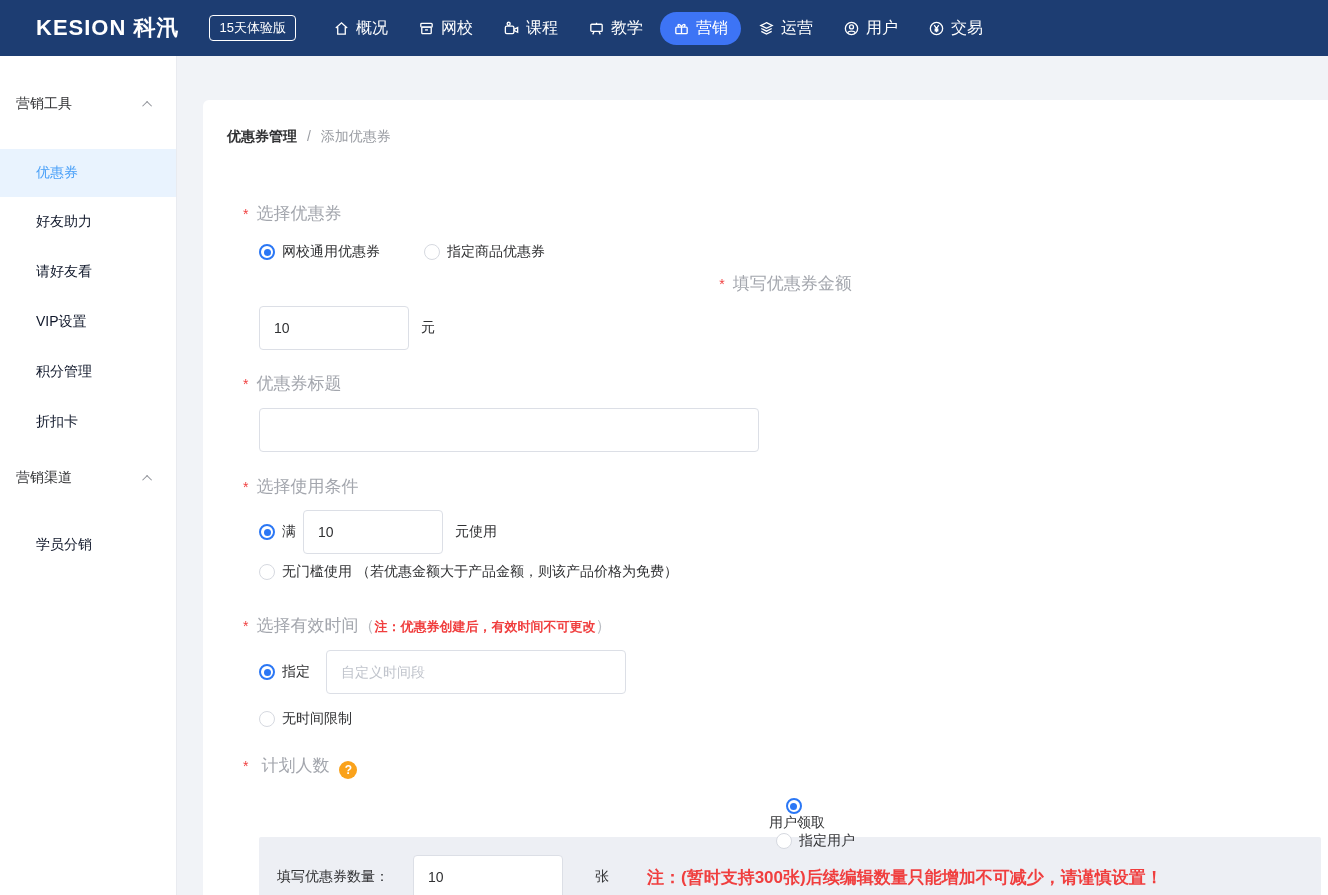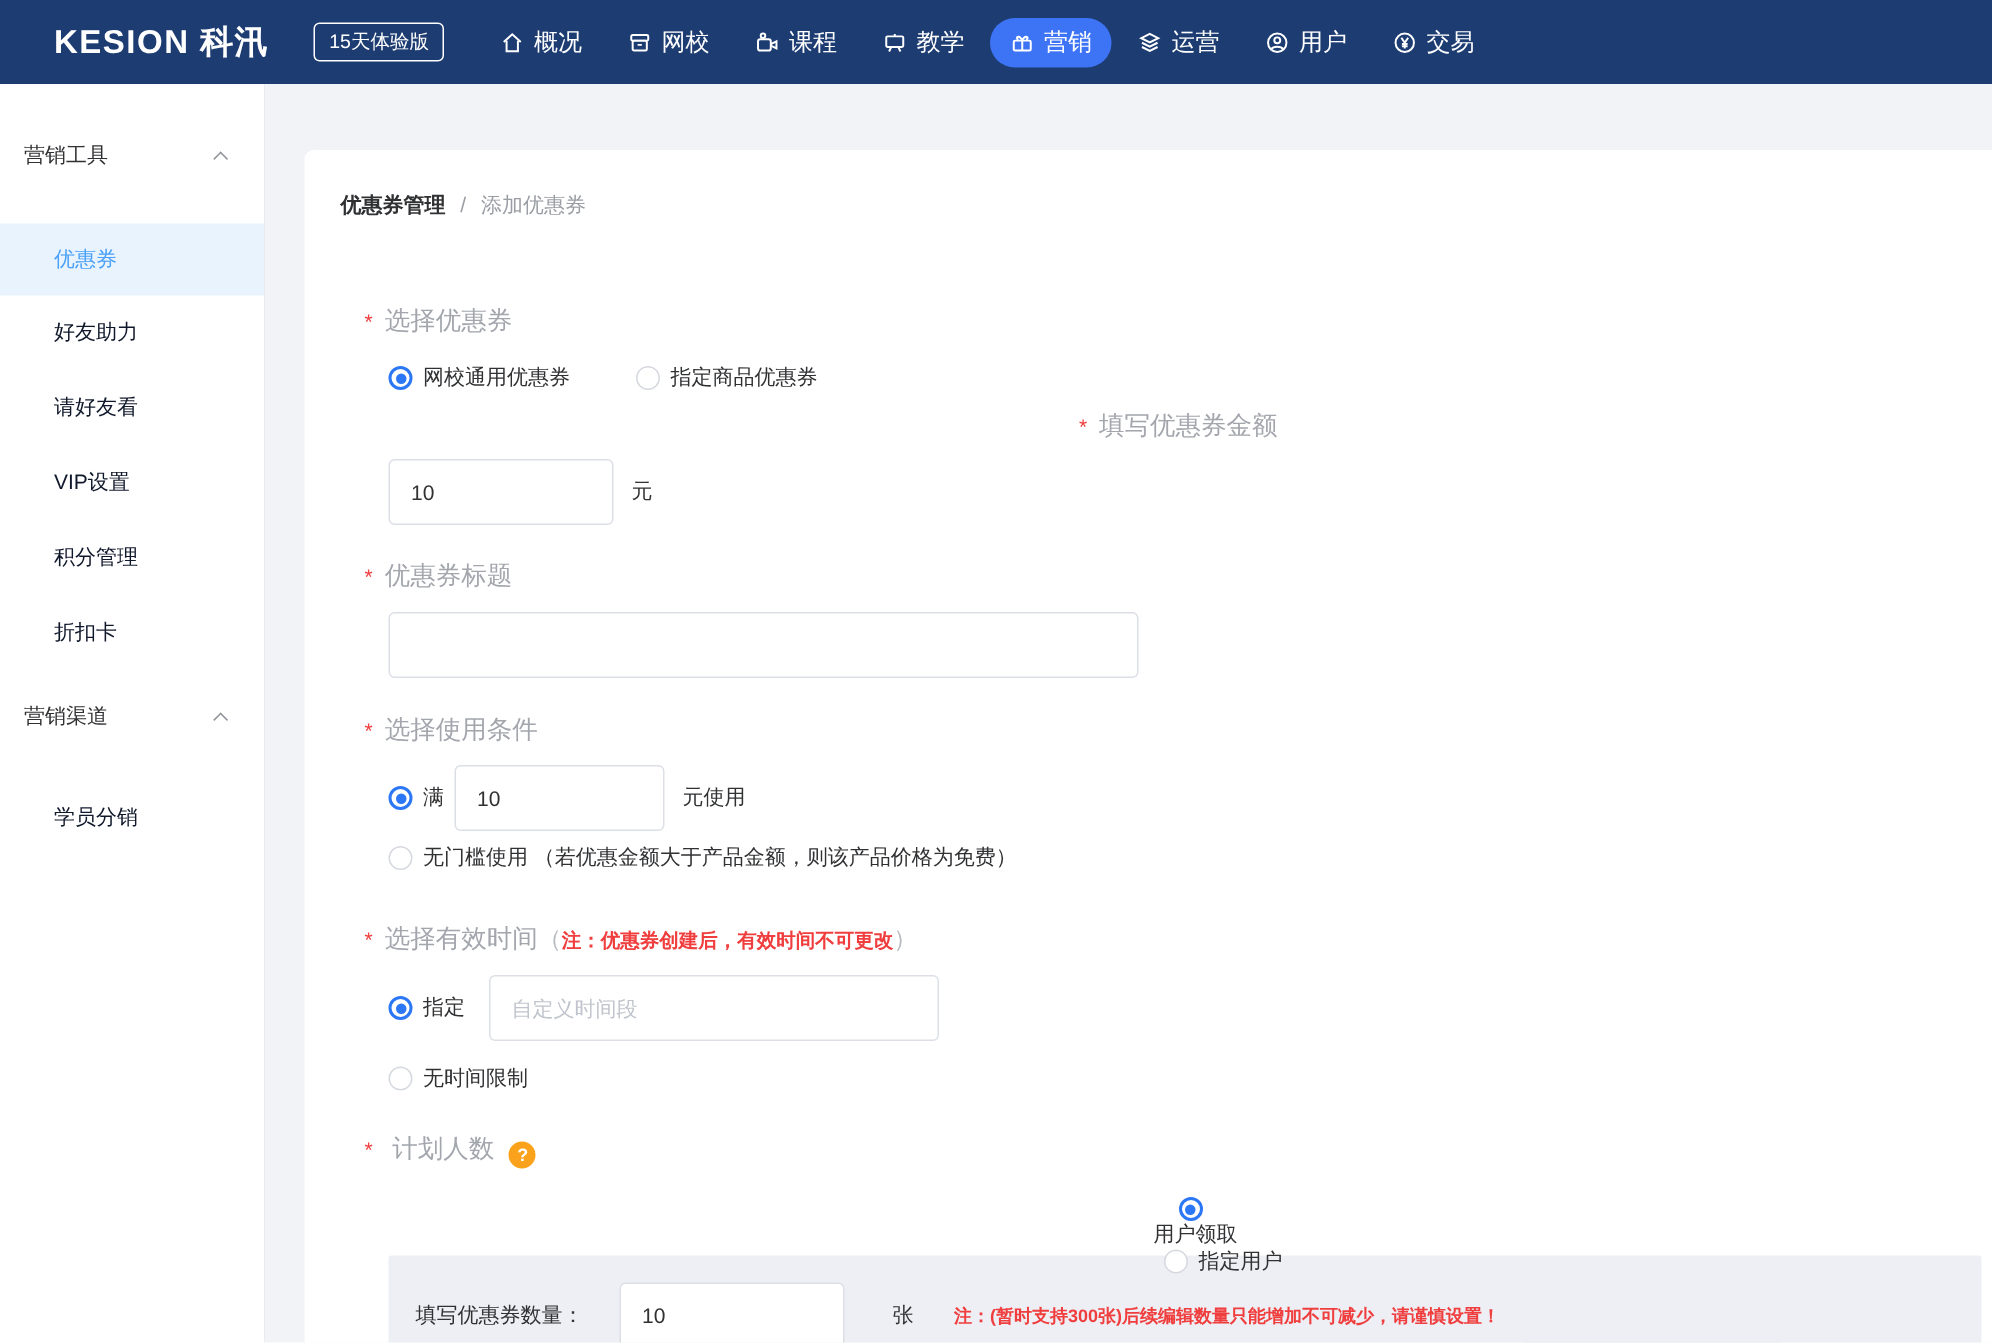--- a/index.html
+++ b/index.html
@@ -61,21 +61,21 @@
   .mt-h3{margin-top:23px;} .mt-in3{margin-top:13px;}
   .mt-h4{margin-top:24px;} .mt-c1{margin-top:12px;} .mt-c2{margin-top:9px;height:18px;}
   .mt-h5{margin-top:34px;} .mt-t1{margin-top:12px;} .mt-t2{margin-top:16px;height:18px;}
   .mt-h6{margin-top:27px;} .mt-p1{margin-top:19px;height:18px;flex-direction:column;}
   .unit{margin-left:12px;}
   .gap2{margin-left:44px;display:flex;align-items:center;}
   .help-icon{width:18px;height:18px;border-radius:50%;background:var(--help-orange);color:#fff;font-size:12px;font-weight:bold;display:inline-flex;align-items:center;justify-content:center;margin-left:10px;vertical-align:-3px;cursor:pointer;}
 
   .qty-panel{margin-top:21px;margin-left:16px;width:1062px;height:240px;background:var(--panel-bg);border-radius:2px;padding:18px 0 0 18px;}
   .qty-row{display:flex;align-items:center;font-size:14px;gap:20px;}
-  .qty-note{color:var(--note-red);font-size:12px;font-weight:bold;margin-left:7px;}
+  .qty-note{color:var(--note-red);font-size:17px;font-weight:bold;margin-left:18px;}
   .qty-row2{margin-top:16px;padding-left:122px;}
 </style>
 </head>
 <body>
 
 <div class="topbar">
   <div class="logo">KESION 科汛</div>
   <div class="trial-badge">15天体验版</div>
   <div class="nav">
     <div class="nav-item">

